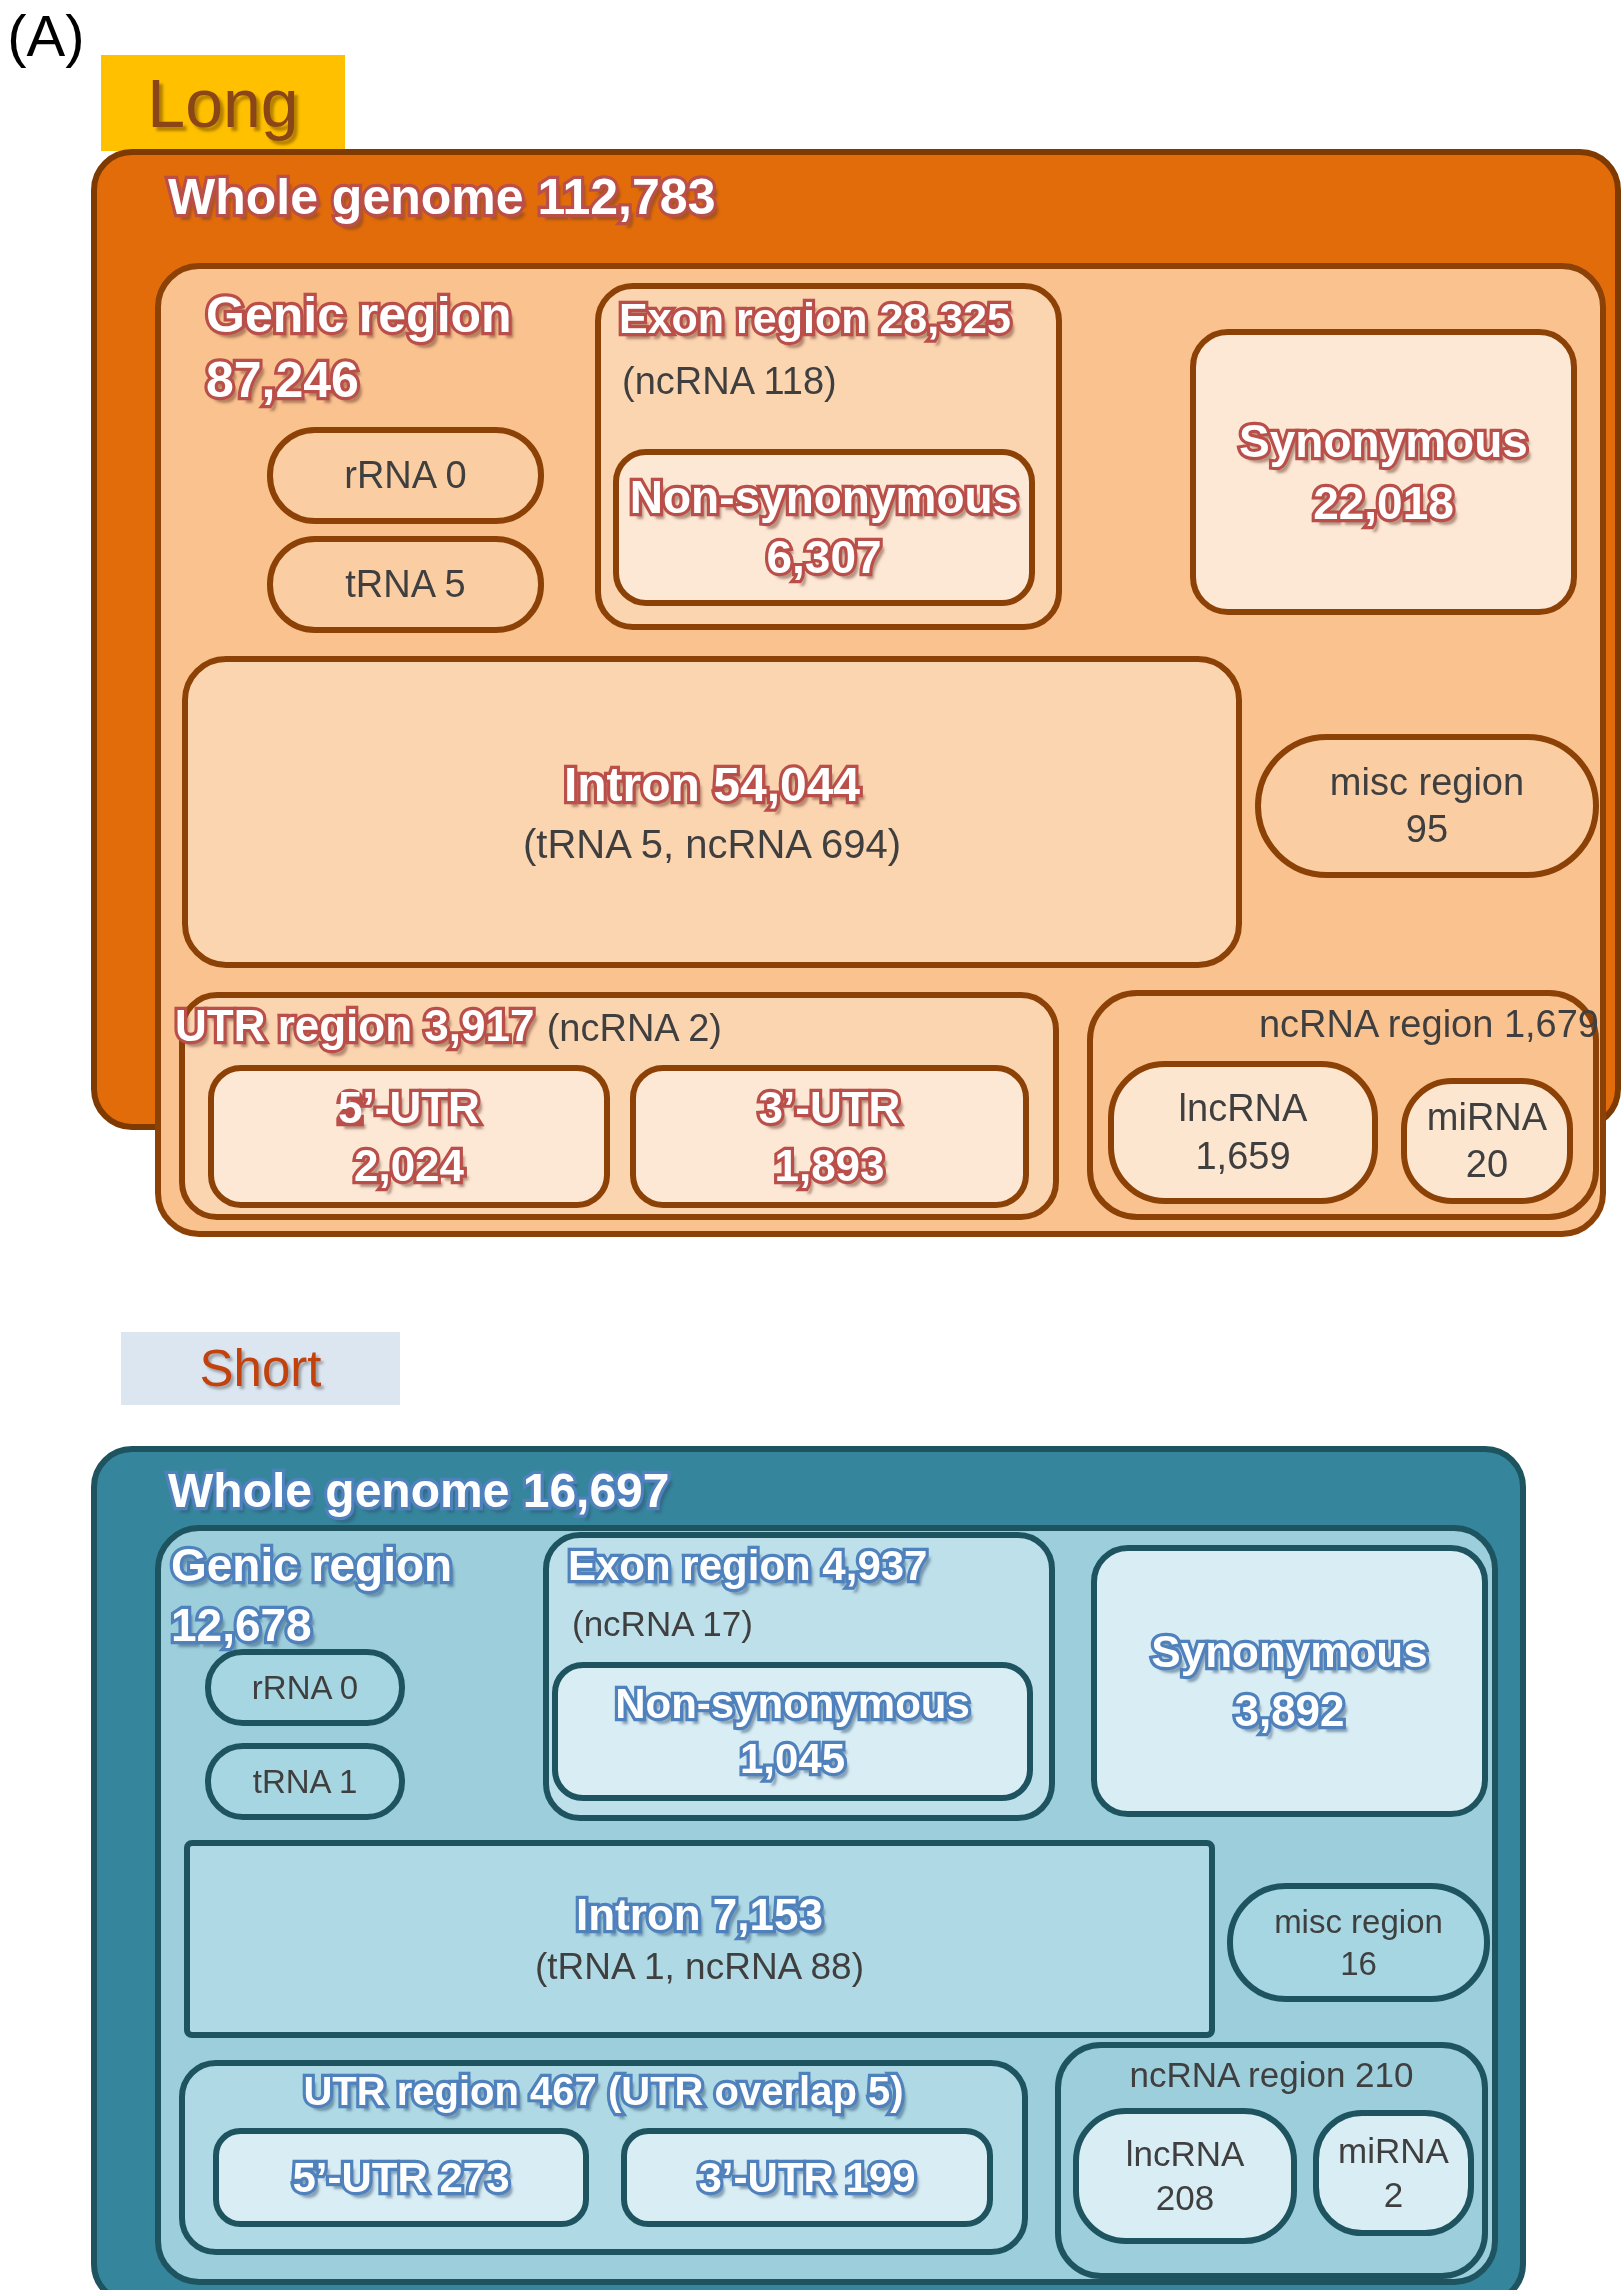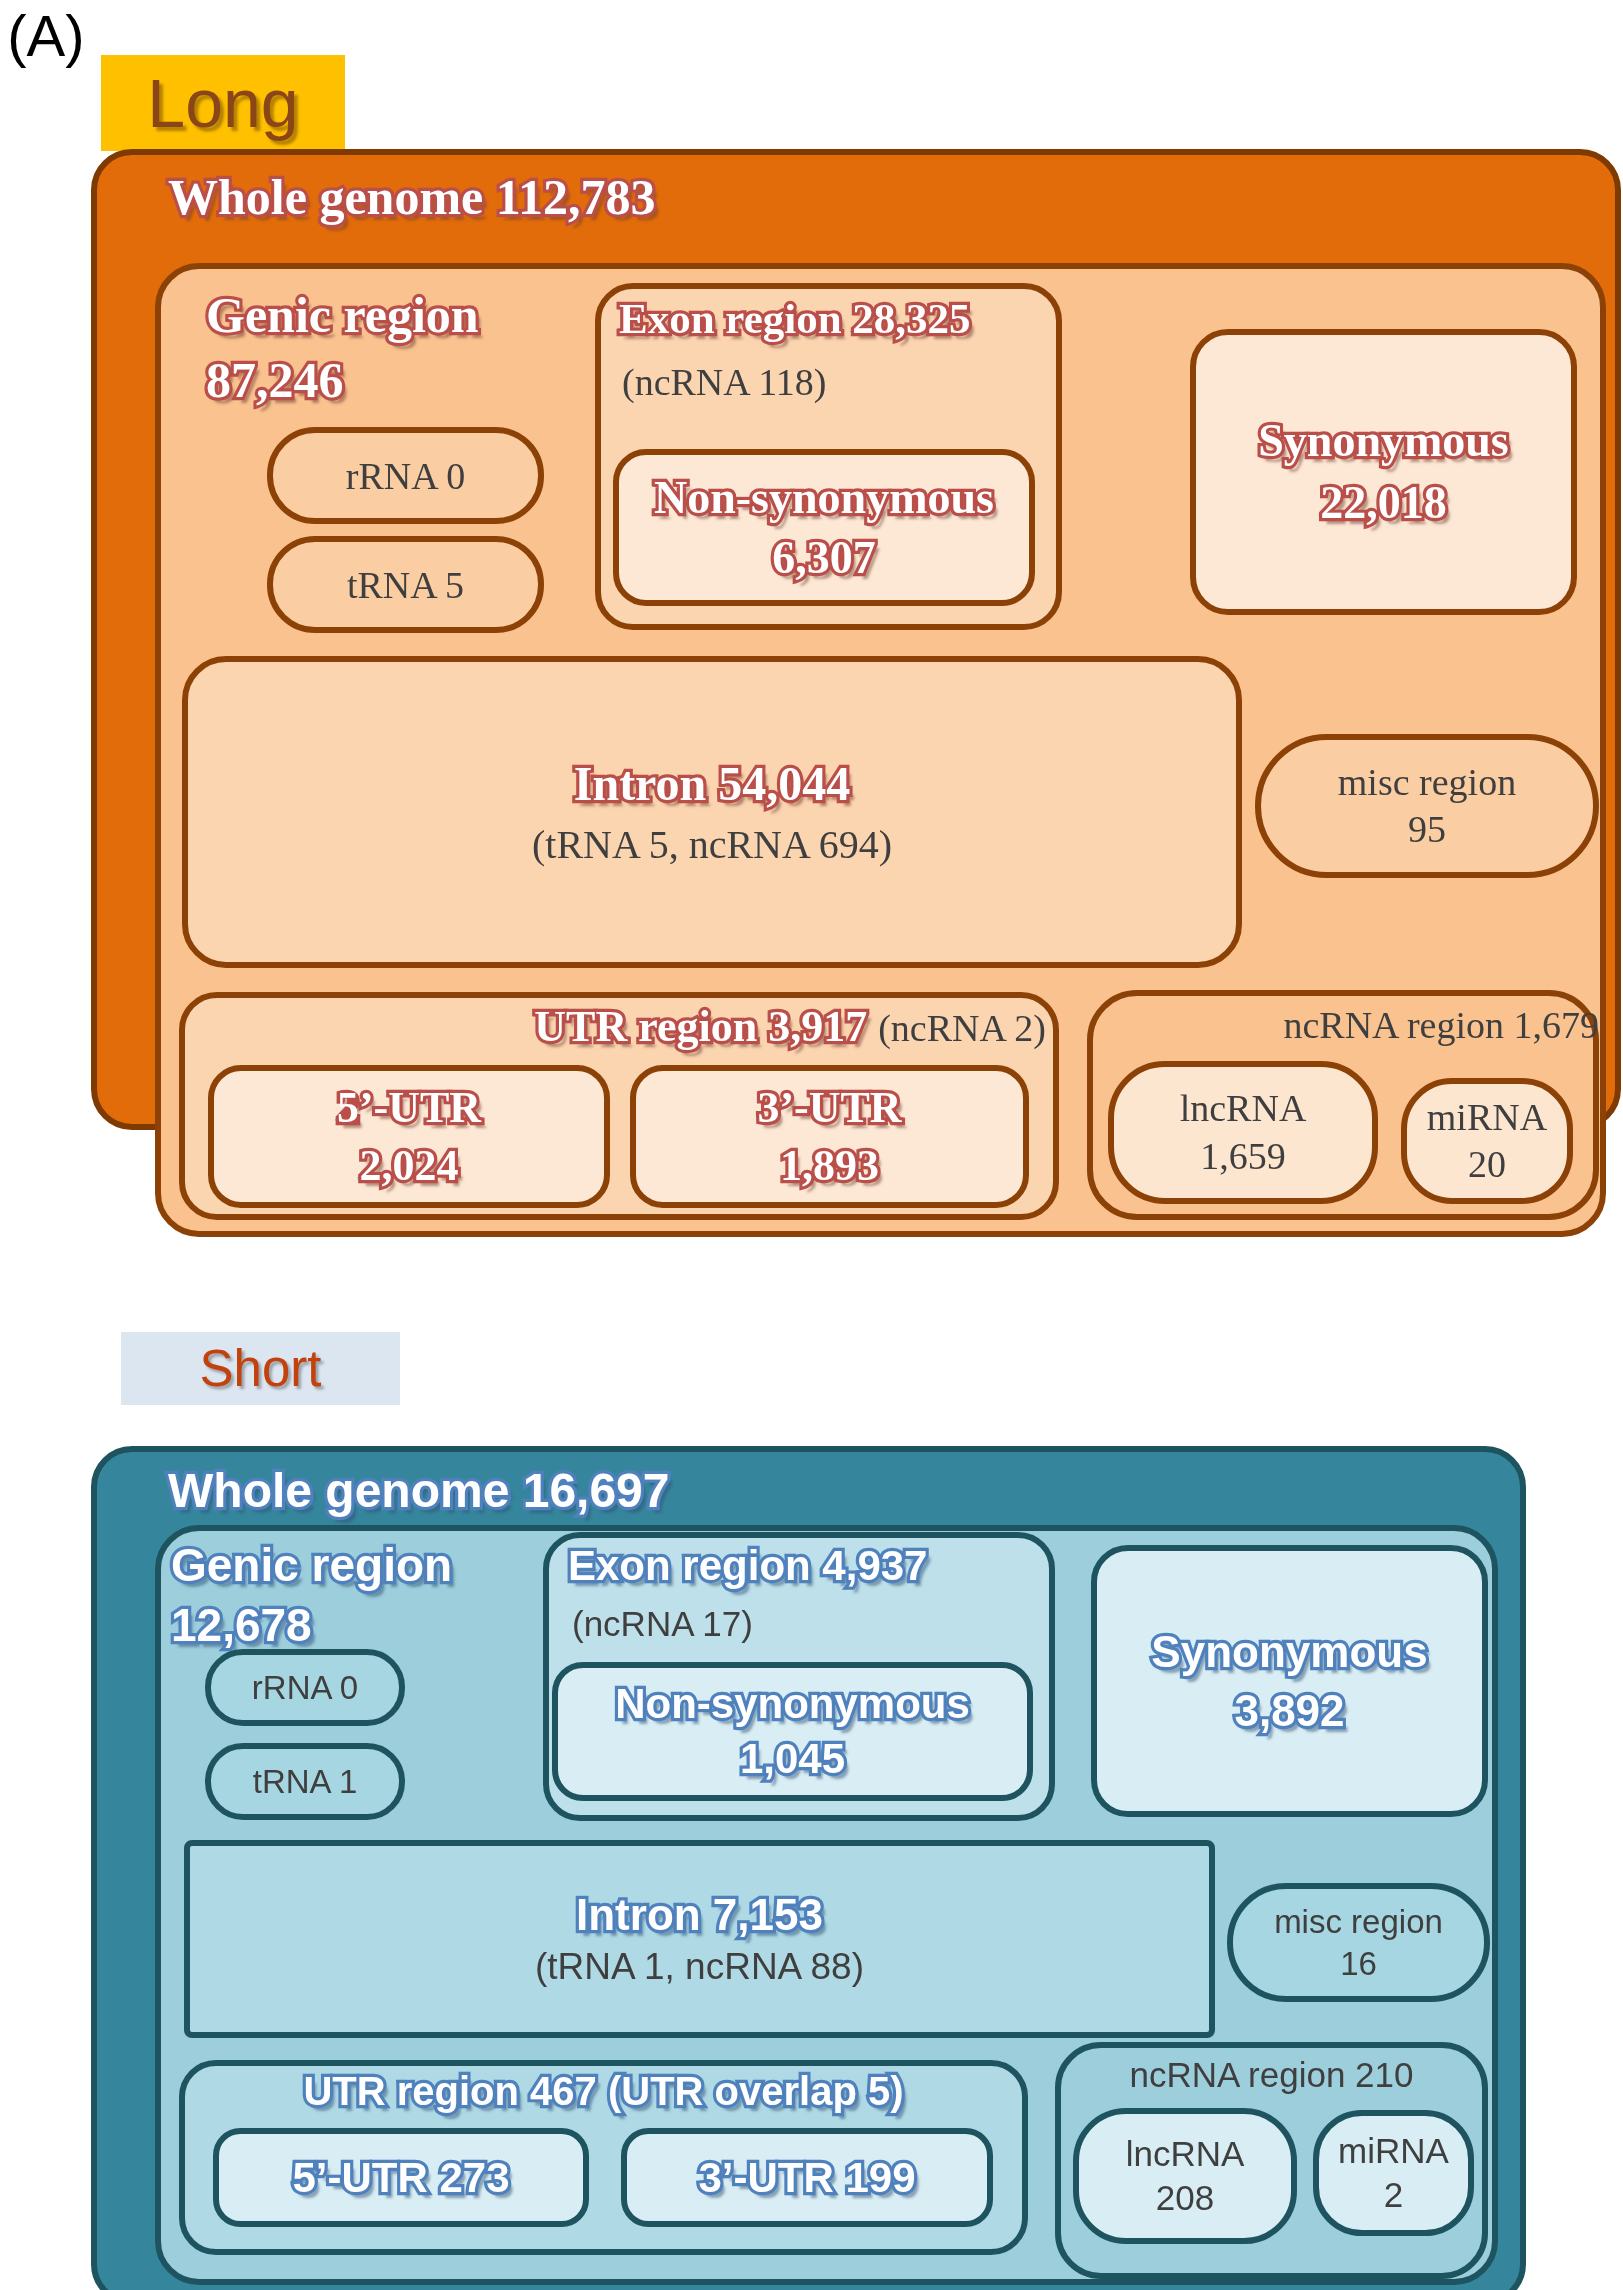--- a/index.html
+++ b/index.html
@@ -24,21 +24,21 @@
 <div id="page">
 
   <div class="abs" style="left:7.3px;top:1.8px;font-size:58px;color:#000;">(A)</div>
 
   <div class="abs" style="left:101px;top:55px;width:244px;height:96px;background:#FFC000;
               display:flex;align-items:center;justify-content:center;">
     <span style="font-size:68px;color:#8A4617;text-shadow:3.7px 3.7px 2.7px rgba(70,35,0,.4);">Long</span>
   </div>
 
   <div class="abs panel-long" style="left:91px;top:149px;width:1530px;height:981px;background:#E36C0A;
-              border:6.4px solid #7E3A00;border-radius:41px;font-family:Liberation Serif, serif;">
+              border:6.4px solid #7E3A00;border-radius:41px;">
 
     <div class="abs" style="left:71px;top:12.8px;font-size:50px;">
       <span class="ot" data-text="Whole genome 112,783">Whole genome 112,783</span>
     </div>
 
     <div class="box" style="left:58px;top:108px;width:1451px;height:974px;background:#F9C28F;border-radius:44px;"></div>
 
     <div class="abs" style="left:109px;top:128px;font-size:50px;line-height:1.3;">
       <span class="ot otblk" data-text="Genic region">Genic region</span>
       <span class="ot otblk" data-text="87,246">87,246</span>
@@ -73,21 +73,21 @@
       <span class="gray" style="font-size:40px;margin-top:9.1px;">(tRNA 5, ncRNA 694)</span>
     </div>
 
     <div class="box flexc" style="left:1158px;top:579px;width:344px;height:144px;background:#FACDA2;border-radius:72px;
                 font-size:38px;line-height:1.25;">
       <span class="gray">misc region</span>
       <span class="gray">95</span>
     </div>
 
     <div class="box" style="left:82px;top:837px;width:880px;height:228px;background:#FBD4B0;border-radius:38px;"></div>
-    <div class="abs" style="left:69px;top:846px;width:880px;text-align:right;font-size:44px;">
+    <div class="abs" style="left:78px;top:846px;width:880px;text-align:left;font-size:44px;">
       <span class="ot" data-text="UTR region 3,917">UTR region 3,917</span>
       <span class="gray" style="font-size:38px;">(ncRNA 2)</span>
     </div>
     <div class="box flexc" style="left:111px;top:910px;width:402px;height:143px;background:#FDE8D5;border-radius:33px;
                 font-size:44px;line-height:1.3;">
       <span class="ot otblk" data-text="5’-UTR">2’-UTR</span>
       <span class="ot otblk" data-text="2,024">2,024</span>
     </div>
     <div class="box flexc" style="left:533px;top:910px;width:399px;height:143px;background:#FDE8D5;border-radius:33px;
                 font-size:44px;line-height:1.3;">

